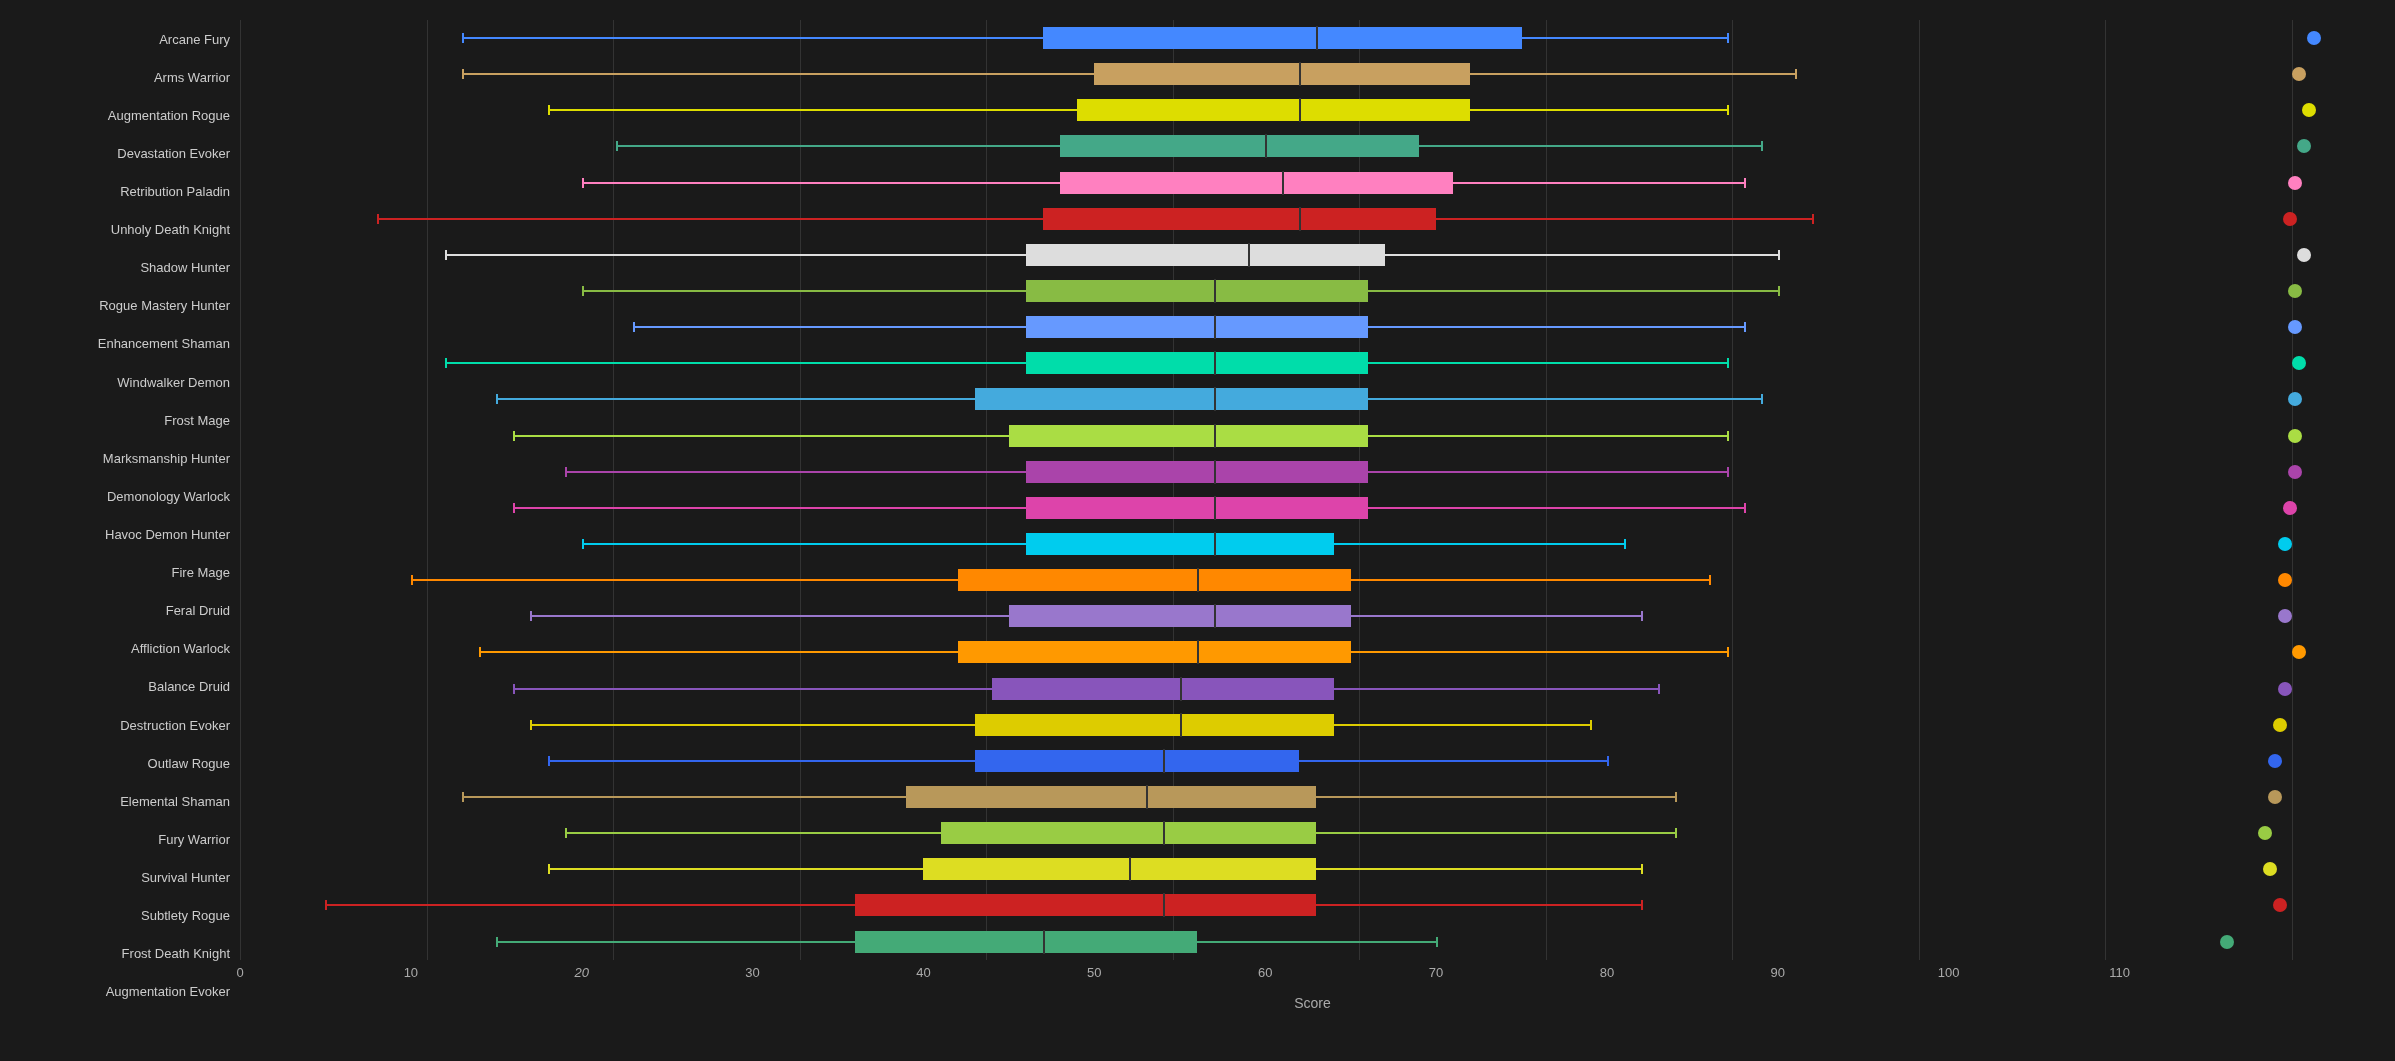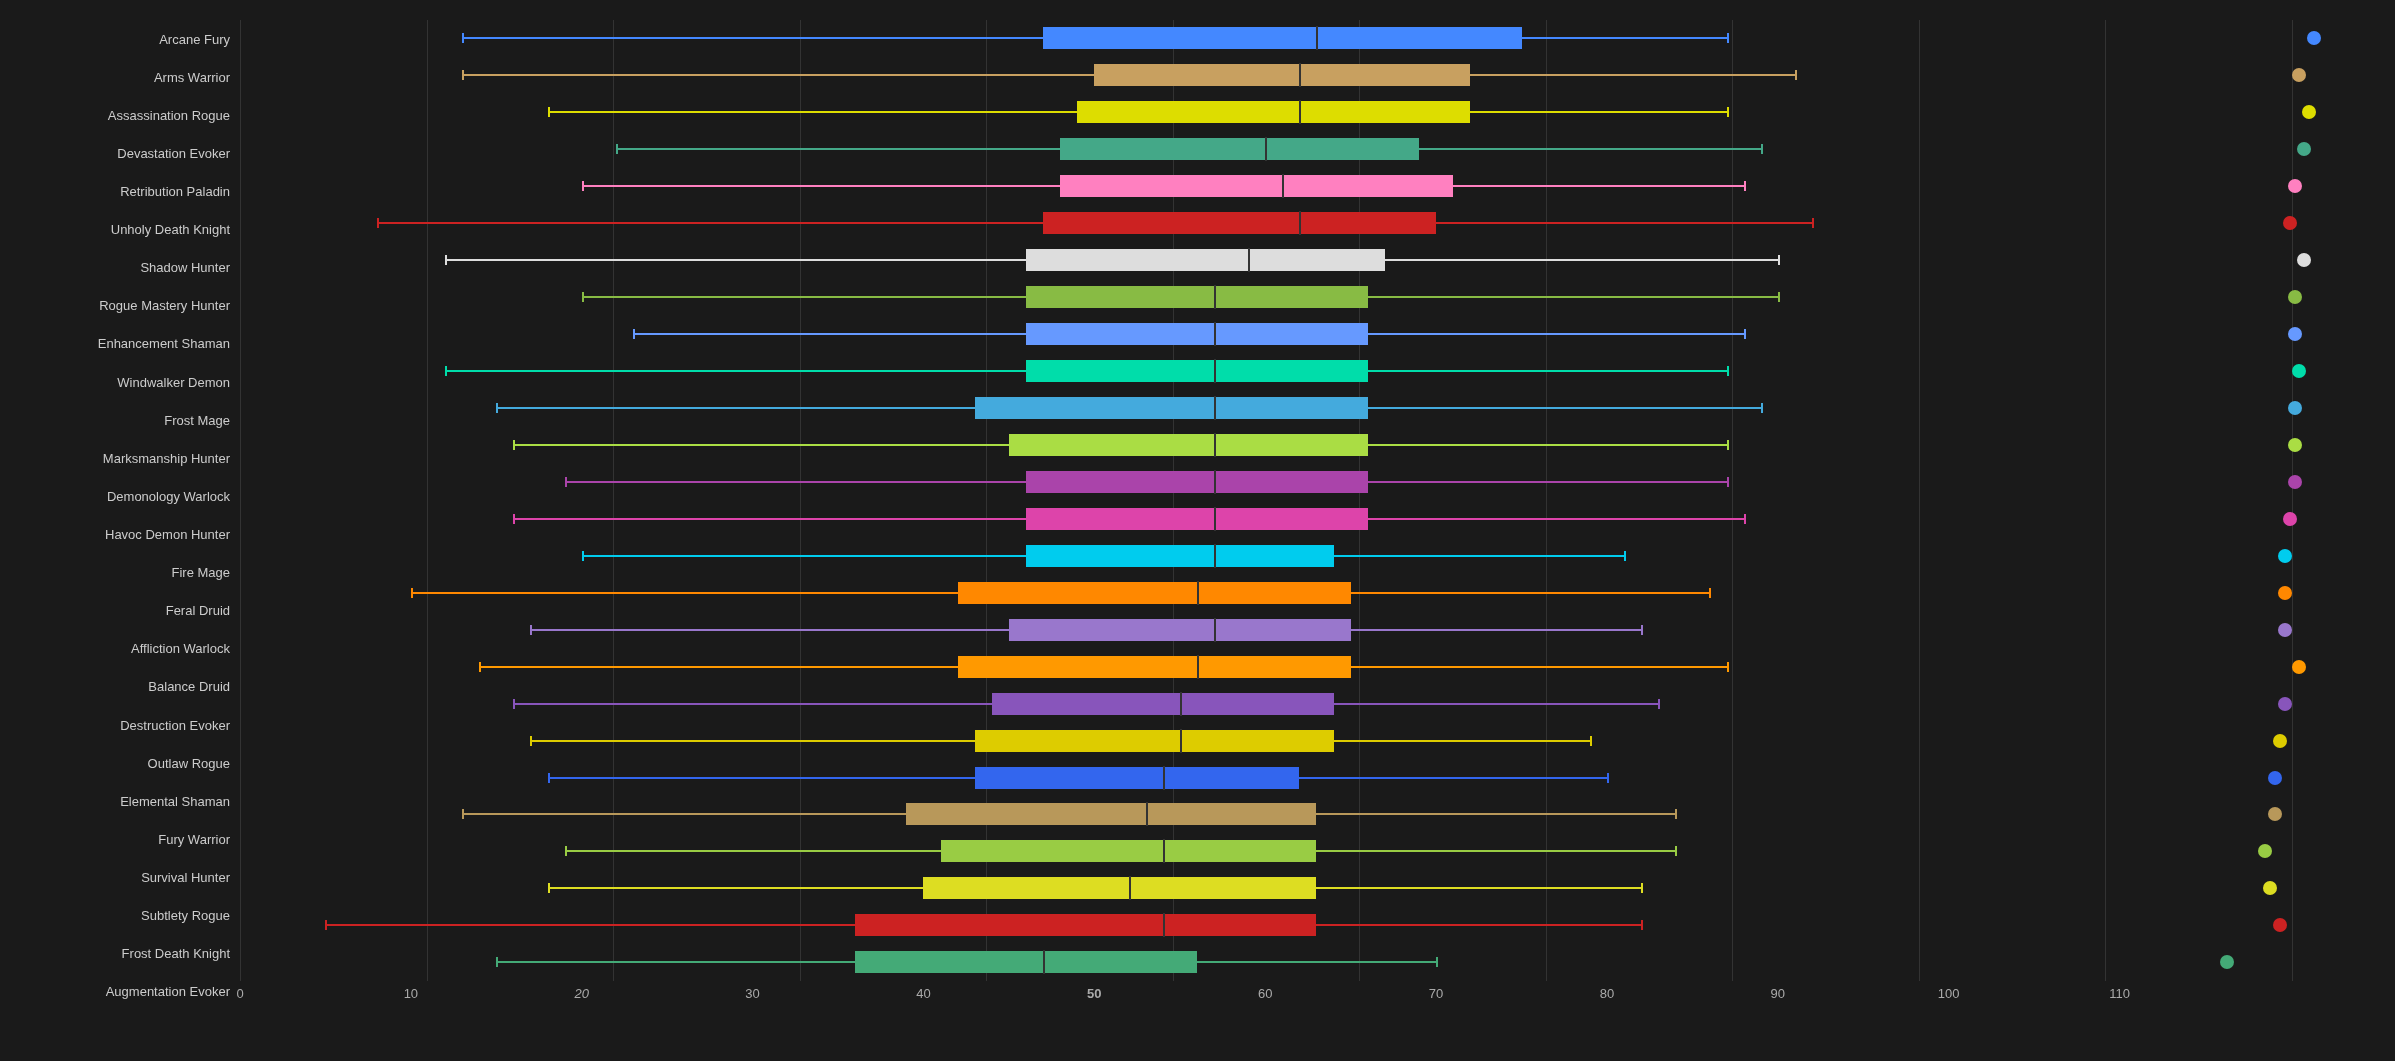--- a/index.html
+++ b/index.html
@@ -133,21 +133,21 @@
     }
   </style>
 </head>
 <body>
 
 <div class="chart-container">
   <div class="chart-area">
     <div class="y-labels" id="y-labels">
         <div class="y-label">Arcane Fury</div>
         <div class="y-label">Arms Warrior</div>
-        <div class="y-label">Assassination Rogue</div>
+        <div class="y-label">Augmentation Rogue</div>
         <div class="y-label">Devastation Evoker</div>
         <div class="y-label">Retribution Paladin</div>
         <div class="y-label">Unholy Death Knight</div>
         <div class="y-label">Shadow Hunter</div>
         <div class="y-label">Rogue Mastery Hunter</div>
         <div class="y-label">Enhancement Shaman</div>
         <div class="y-label">Windwalker Demon</div>
         <div class="y-label">Frost Mage</div>
         <div class="y-label">Marksmanship Hunter</div>
         <div class="y-label">Demonology Warlock</div>
@@ -445,23 +445,24 @@
               <div class="dot" style="background: rgb(68, 170, 119); left: 14.5714px;"></div>
             </div>
           </div>
       </div>
       <div class="x-axis" id="x-axis">
           <div class="x-tick" style="left: 0%;">0</div>
           <div class="x-tick" style="left: 7.96595%;">10</div>
           <div class="x-tick" style="left: 15.9319%; font-style: italic;">20</div>
           <div class="x-tick" style="left: 23.8978%;">30</div>
           <div class="x-tick" style="left: 31.8638%;">40</div>
-          <div class="x-tick" style="left: 39.8297%; font-weight: bold;">50</div>
+          <div class="x-tick" style="left: 39.8297%;">50</div>
           <div class="x-tick" style="left: 47.7957%;">60</div>
           <div class="x-tick" style="left: 55.7616%;">70</div>
           <div class="x-tick" style="left: 63.7276%;">80</div>
           <div class="x-tick" style="left: 71.6935%;">90</div>
           <div class="x-tick" style="left: 79.6595%;">100</div>
           <div class="x-tick" style="left: 87.6254%;">110</div>
         </div>
+      <div class="x-label">Score</div>
     </div>
   </div>
 </div>
 
 </body></html>

